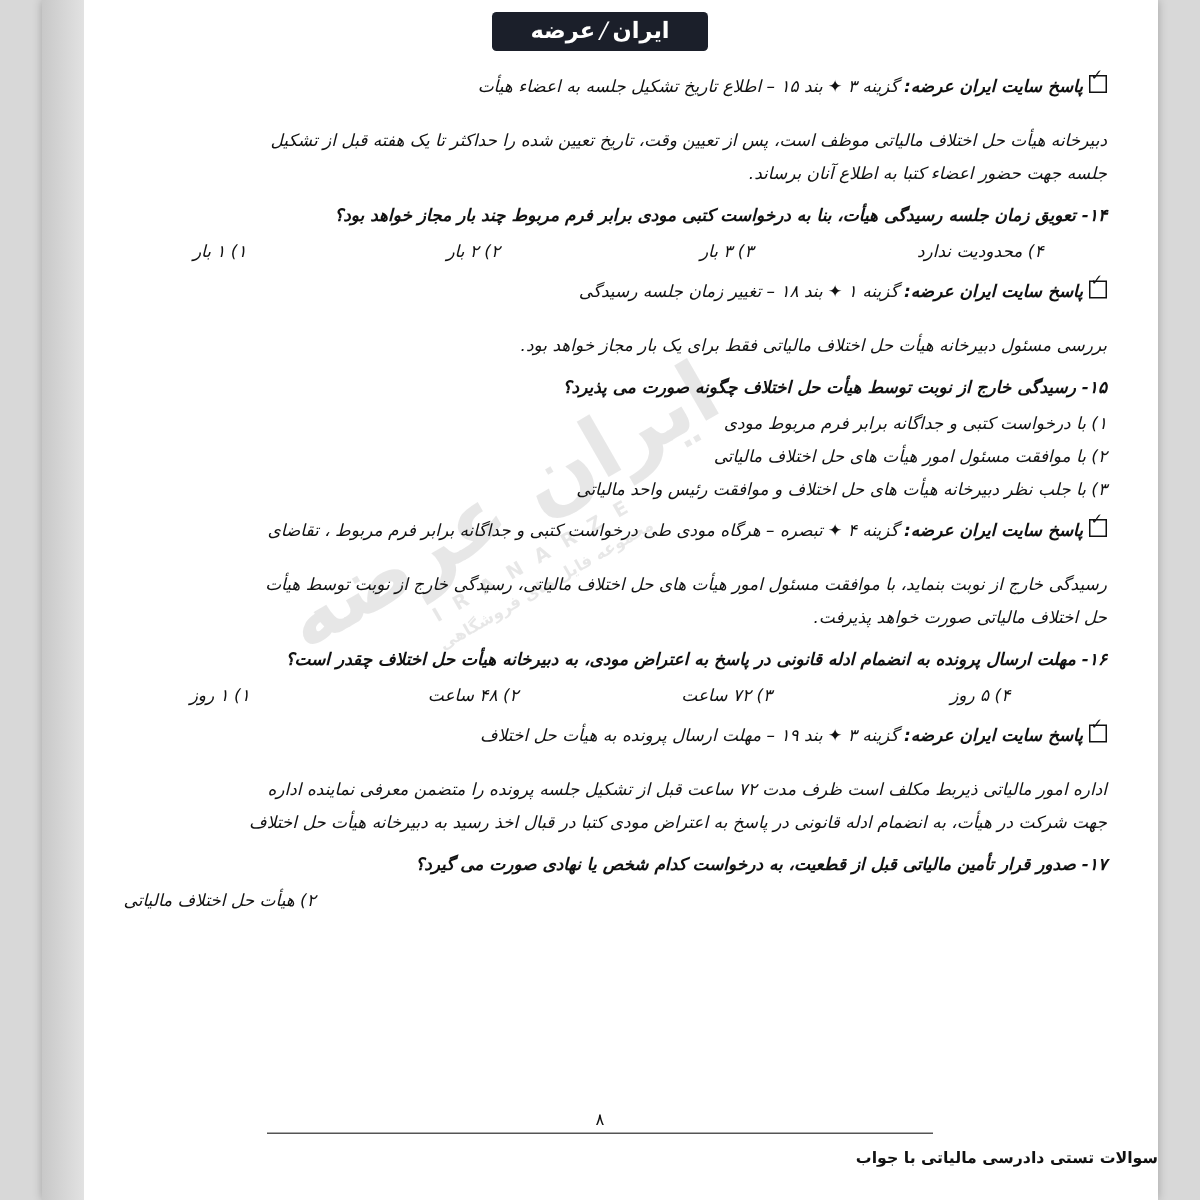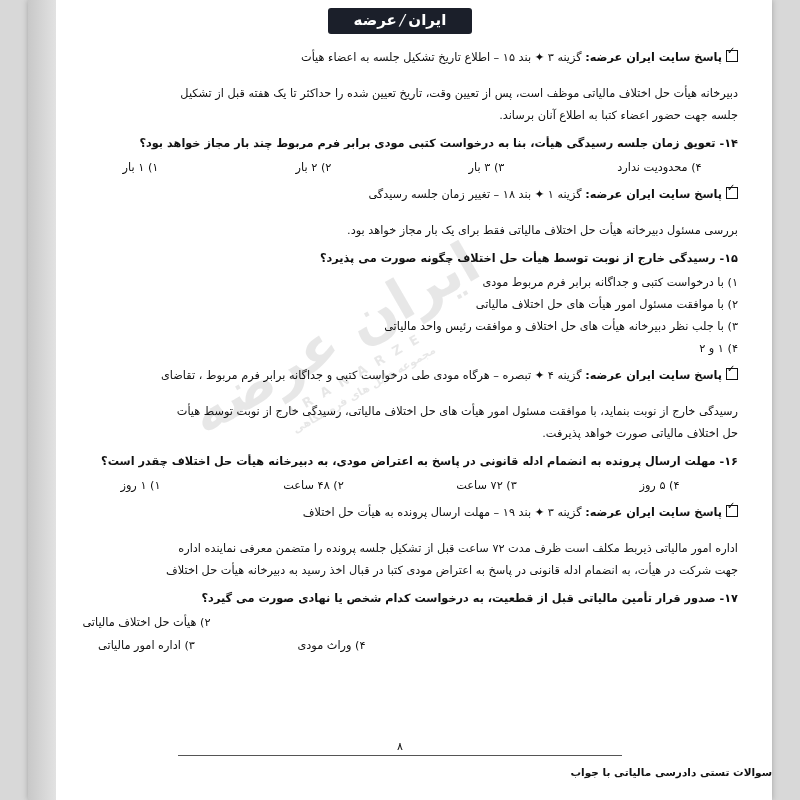--- a/index.html
+++ b/index.html
@@ -74,20 +74,21 @@
   .content {
     position: absolute;
     top: 42px;
     right: 34px;
     left: 34px;
     font-family: "DejaVu Sans", sans-serif;
     color: #111111;
     font-size: 11.3px;
     line-height: 1.95;
     text-align: justify;
+    font-style: italic;
   }
   .line {
     margin: 0;
     padding: 0;
   }
   .q-title {
     font-weight: bold;
     margin-top: 6px;
     margin-bottom: 2px;
   }
@@ -115,21 +116,21 @@
     font-size: 10px;
     line-height: 10px;
   }
   .para {
     margin-top: 14px;
   }
   .opts-row {
     display: flex;
     flex-direction: row-reverse;
     justify-content: flex-start;
-    gap: 16px;
+    gap: 0;
     margin: 1px 0;
   }
   .opts-row .opt {
     width: 25%;
     text-align: center;
   }
   .opts-stack {
     margin: 1px 0 1px 0;
   }
   .opts-stack .opt {
@@ -230,21 +231,20 @@
       </div>
       <div class="line answer"><span class="check"></span><span class="lead">پاسخ سایت ایران عرضه:</span><span> گزینه ۱ ✦ بند ۱۸ – تغییر زمان جلسه رسیدگی</span></div>
       <div class="para">
         <div class="line">بررسی مسئول دبیرخانه هیأت حل اختلاف مالیاتی فقط برای یک بار مجاز خواهد بود.</div>
       </div>
       <div class="line q-title"><span>۱۵-</span><span> رسیدگی خارج از نوبت توسط هیأت حل اختلاف چگونه صورت می پذیرد؟</span></div>
       <div class="opts-stack">
         <div class="opt line">۱) با درخواست کتبی و جداگانه برابر فرم مربوط مودی</div>
         <div class="opt line">۲) با موافقت مسئول امور هیأت های حل اختلاف مالیاتی</div>
         <div class="opt line">۳) با جلب نظر دبیرخانه هیأت های حل اختلاف و موافقت رئیس واحد مالیاتی</div>
-        <div class="opt line">۴) ۱ و ۲</div>
       </div>
       <div class="line answer"><span class="check"></span><span class="lead">پاسخ سایت ایران عرضه:</span><span> گزینه ۴ ✦ تبصره – هرگاه مودی طی درخواست کتبی و جداگانه برابر فرم مربوط ، تقاضای</span></div>
       <div class="para">
         <div class="line">رسیدگی خارج از نوبت بنماید، با موافقت مسئول امور هیأت های حل اختلاف مالیاتی، رسیدگی خارج از نوبت توسط هیأت</div>
         <div class="line">حل اختلاف مالیاتی صورت خواهد پذیرفت.</div>
       </div>
       <div class="line q-title"><span>۱۶-</span><span> مهلت ارسال پرونده به انضمام ادله قانونی در پاسخ به اعتراض مودی، به دبیرخانه هیأت حل اختلاف چقدر است؟</span></div>
       <div class="opts-row">
         <div class="opt">۱) ۱ روز</div>
         <div class="opt">۲) ۴۸ ساعت</div>
@@ -253,23 +253,19 @@
       </div>
       <div class="line answer"><span class="check"></span><span class="lead">پاسخ سایت ایران عرضه:</span><span> گزینه ۳ ✦ بند ۱۹ – مهلت ارسال پرونده به هیأت حل اختلاف</span></div>
       <div class="para">
         <div class="line">اداره امور مالیاتی ذیربط مکلف است ظرف مدت ۷۲ ساعت قبل از تشکیل جلسه پرونده را متضمن معرفی نماینده اداره</div>
         <div class="line">جهت شرکت در هیأت، به انضمام ادله قانونی در پاسخ به اعتراض مودی کتبا در قبال اخذ رسید به دبیرخانه هیأت حل اختلاف</div>
       </div>
       <div class="line q-title"><span>۱۷-</span><span> صدور قرار تأمین مالیاتی قبل از قطعیت، به درخواست کدام شخص یا نهادی صورت می گیرد؟</span></div>
       <div class="opts-row">
         <div class="opt">۲) هیأت حل اختلاف مالیاتی</div>
       </div>
-      <div class="opts-row">
-        <div class="opt">۳) اداره امور مالیاتی</div>
-        <div class="opt">۴) وراث مودی</div>
-      </div>
     </div>
 
   <div class="footer-rule"></div>
   <div class="page-number">۸</div>
   <div class="footer-title">سوالات تستی دادرسی مالیاتی با جواب</div>
 
 </div>
 
 </body></html>

